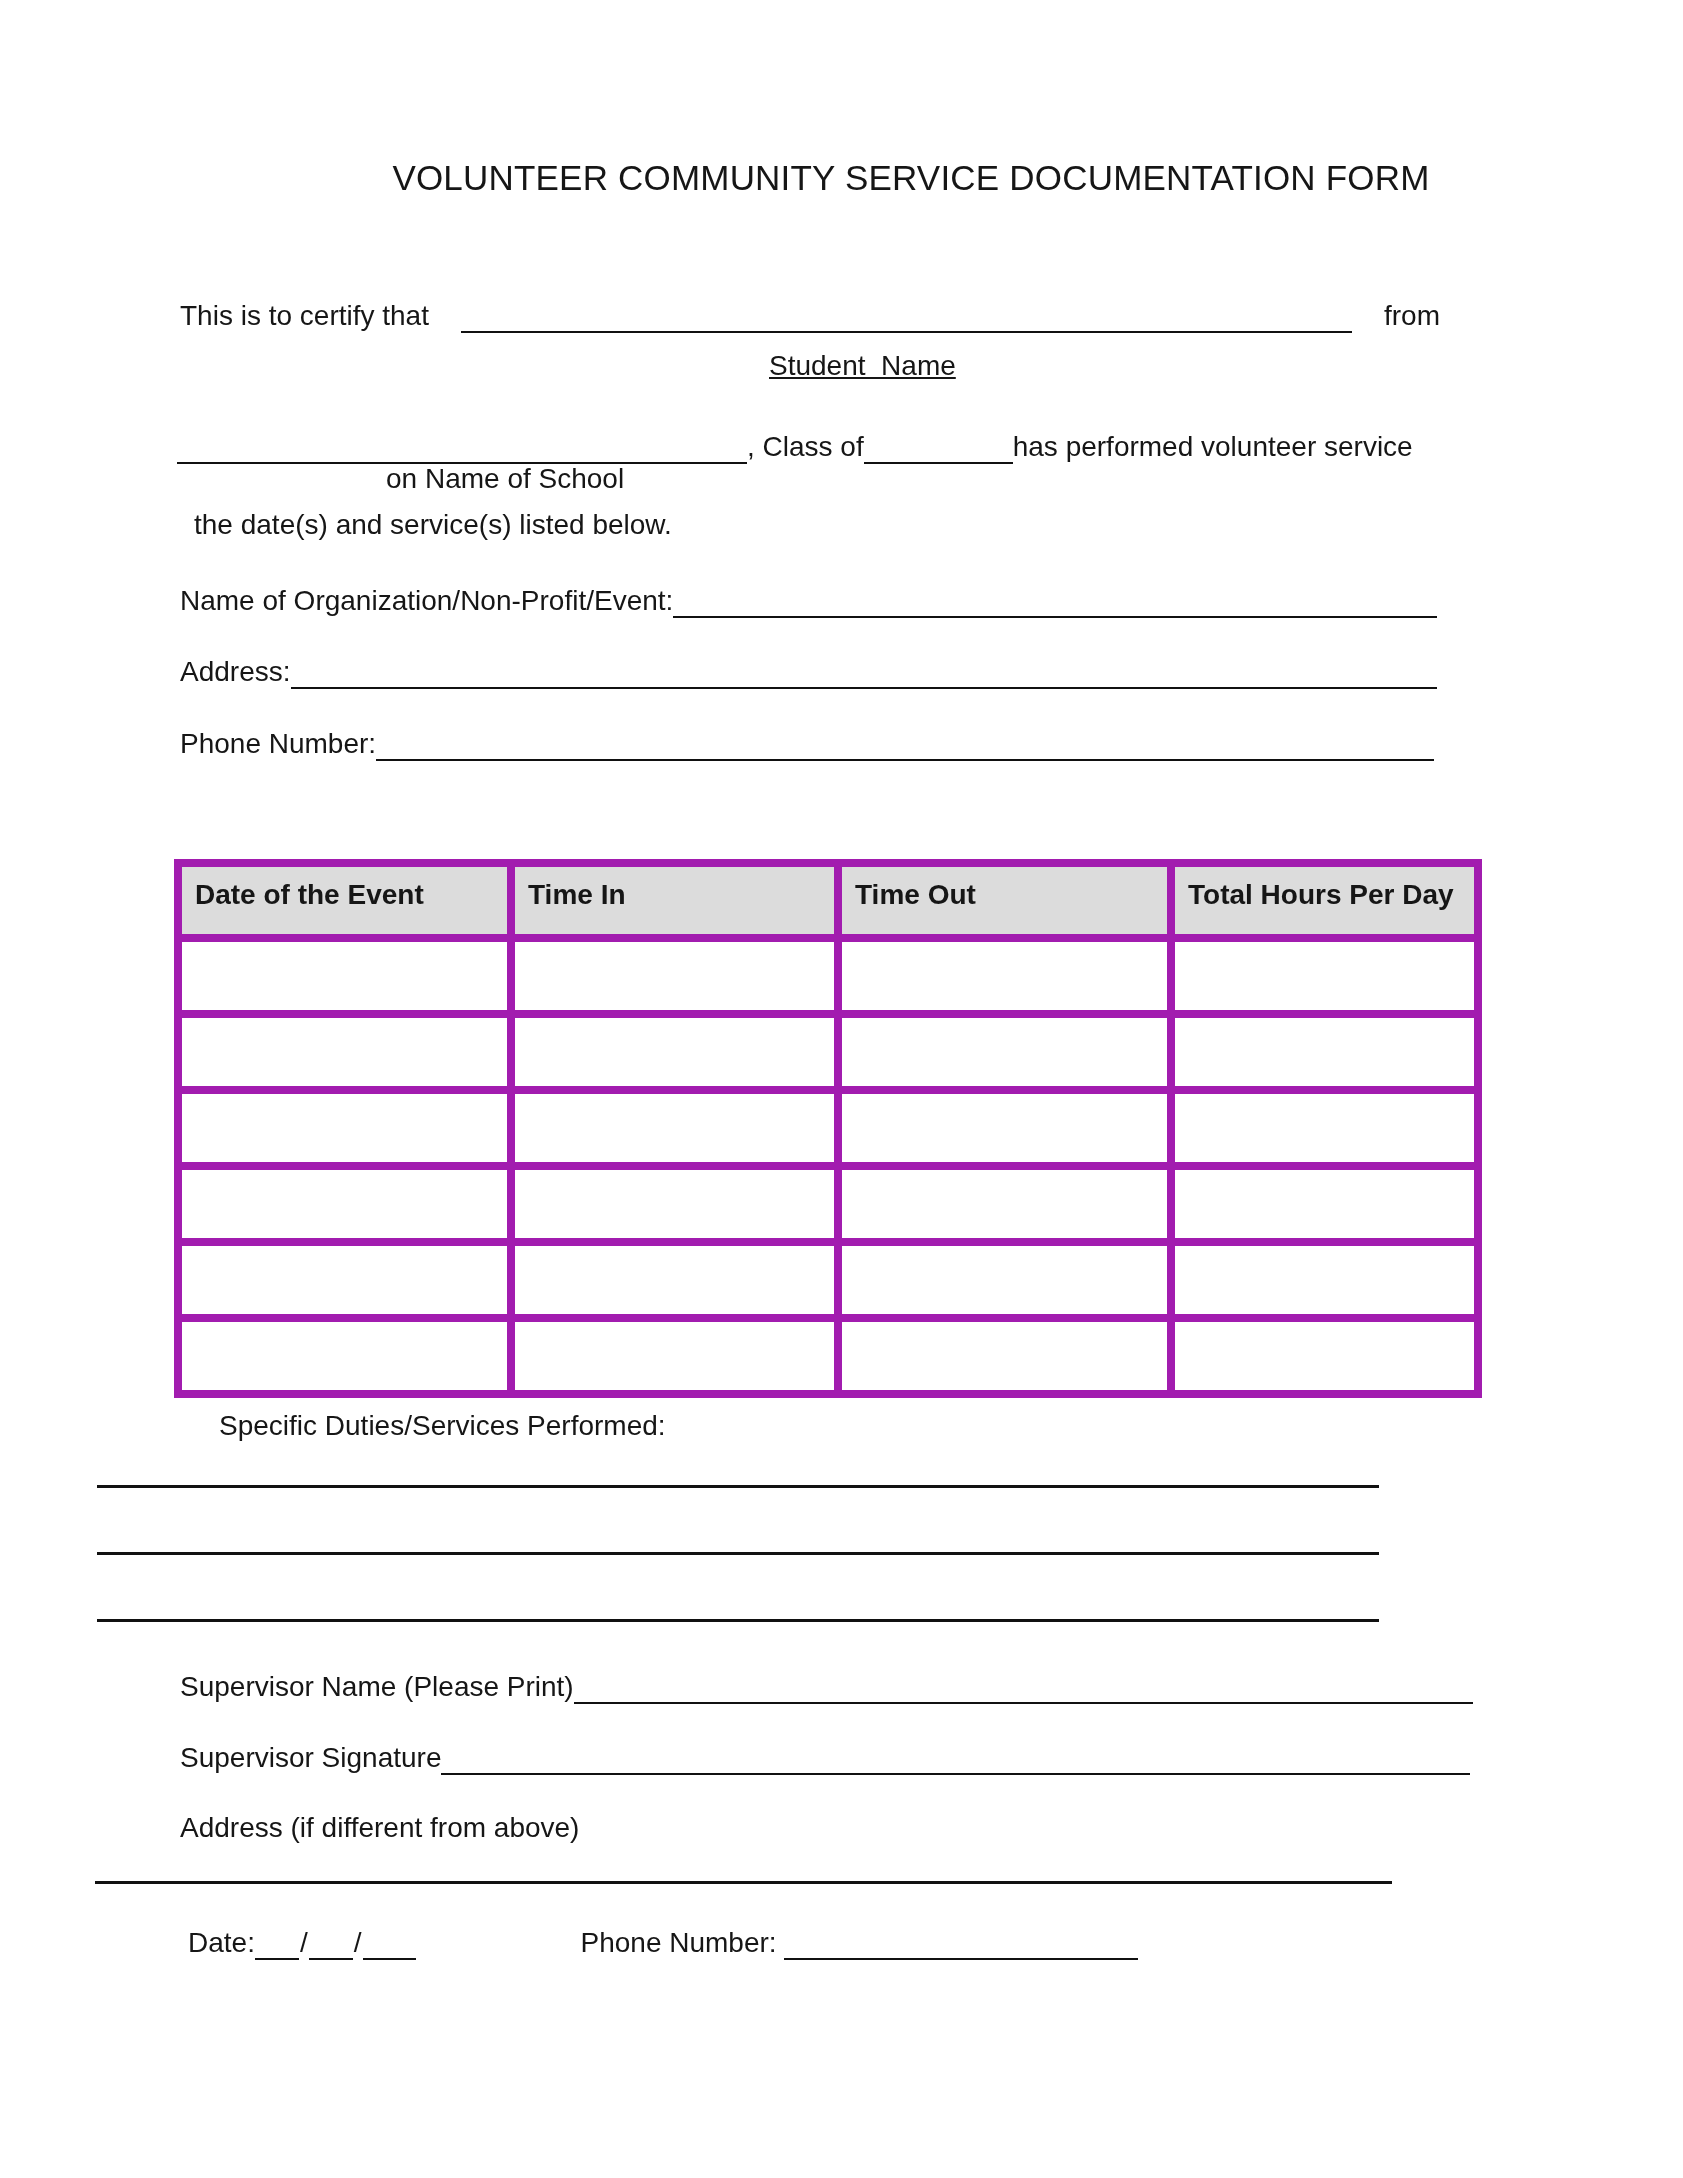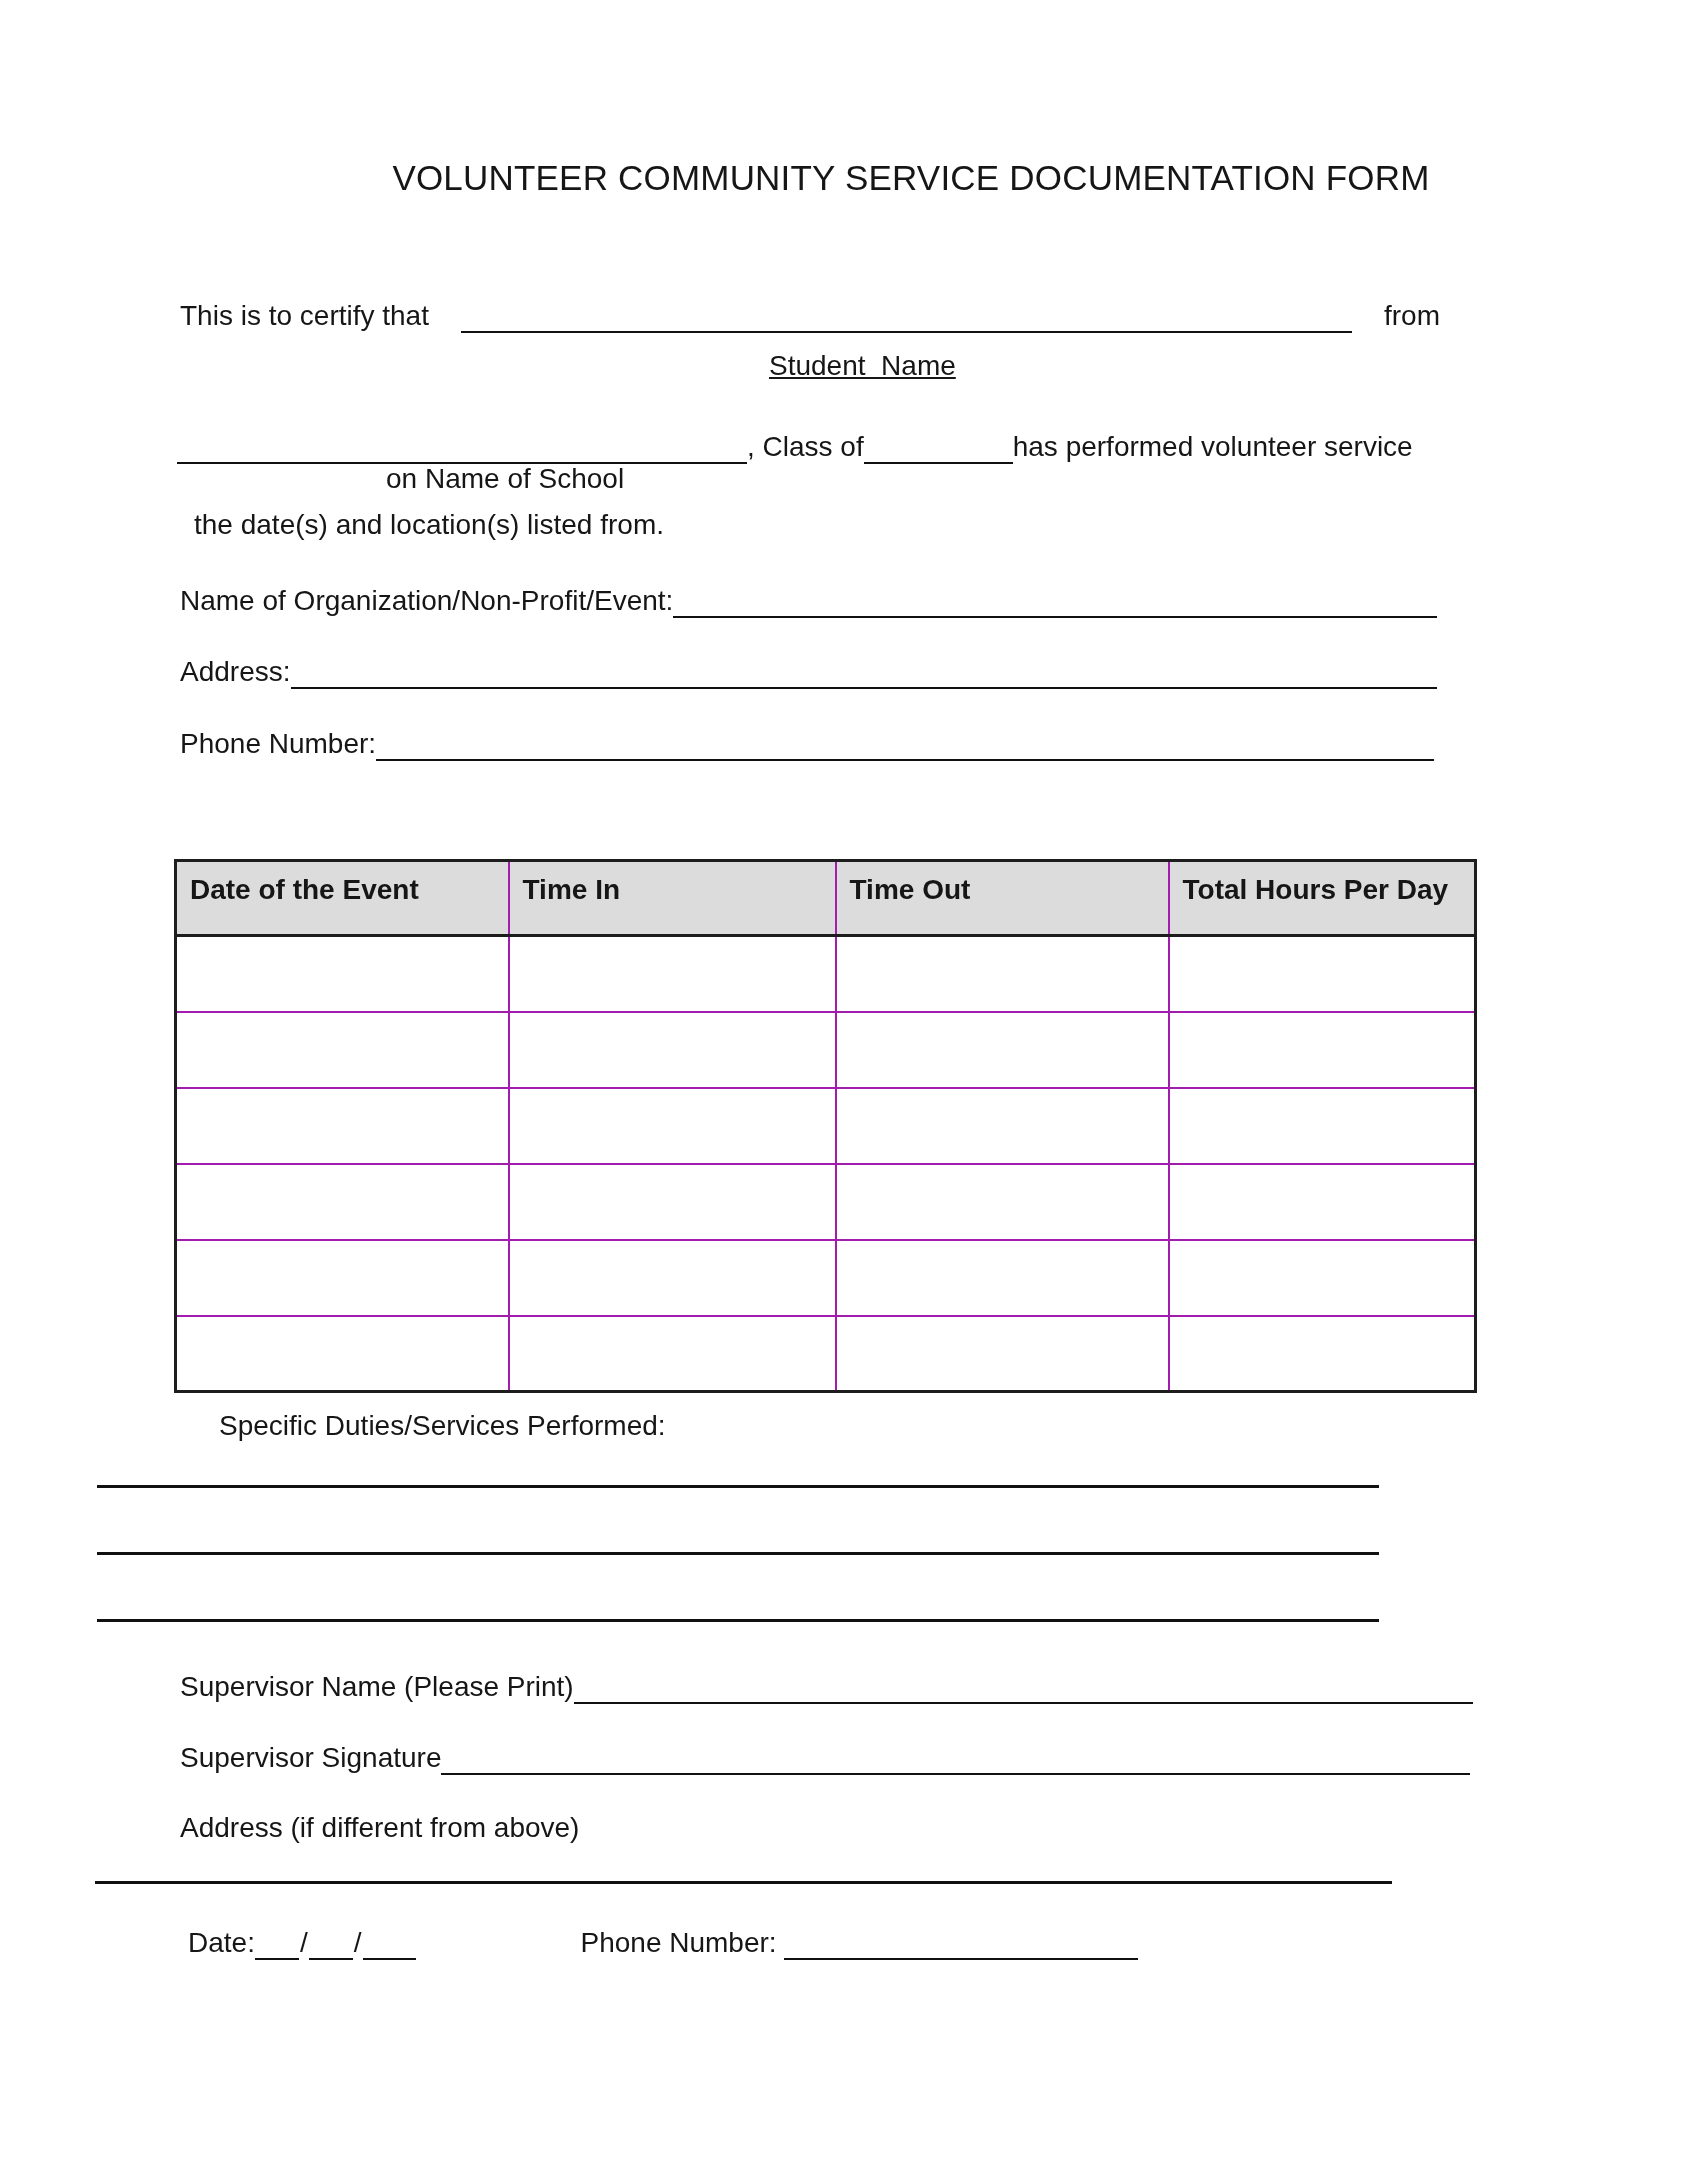--- a/index.html
+++ b/index.html
@@ -45,21 +45,21 @@
     letter-spacing: 0.2px;
   }
   .caption { position: absolute; white-space: pre; }
   table.hours {
     position: absolute;
     border-collapse: collapse;
     table-layout: fixed;
     border: 3px solid #1d1d1d;
   }
   table.hours th, table.hours td {
-    border: 2px solid #a21caf;
+    border: 8px solid #a21caf;
     box-sizing: border-box;
     padding: 0;
   }
   table.hours thead th {
     background: #dcdcdc;
     font-weight: bold;
     font-size: 28px;
     text-align: left;
     vertical-align: top;
     padding: 10px 6px 0 13px;
@@ -86,21 +86,21 @@
   </div>
   <div class="caption" style="left:769px; top:348px;text-decoration:underline;">Student  Name</div>
 
   <div class="abs row" style="left:177px; top:428px; height:36px;">
     <span class="blank" style="width:570px;"></span>
     <span class="lbl">, Class of</span>
     <span class="blank" style="width:149px;"></span>
     <span class="lbl">has performed volunteer service</span>
   </div>
   <div class="caption" style="left:386px; top:461px;">on Name of School</div>
-  <div class="caption" style="left:194px; top:507px;">the date(s) and location(s) listed from.</div>
+  <div class="caption" style="left:194px; top:507px;">the date(s) and service(s) listed below.</div>
 
   <div class="abs row" style="left:180px; right:246px; top:582px; height:36px;">
     <span class="lbl">Name of Organization/Non-Profit/Event:</span>
     <span class="blank grow"></span>
   </div>
 
   <div class="abs row" style="left:180px; right:246px; top:653px; height:36px;">
     <span class="lbl">Address:</span>
     <span class="blank grow"></span>
   </div>

